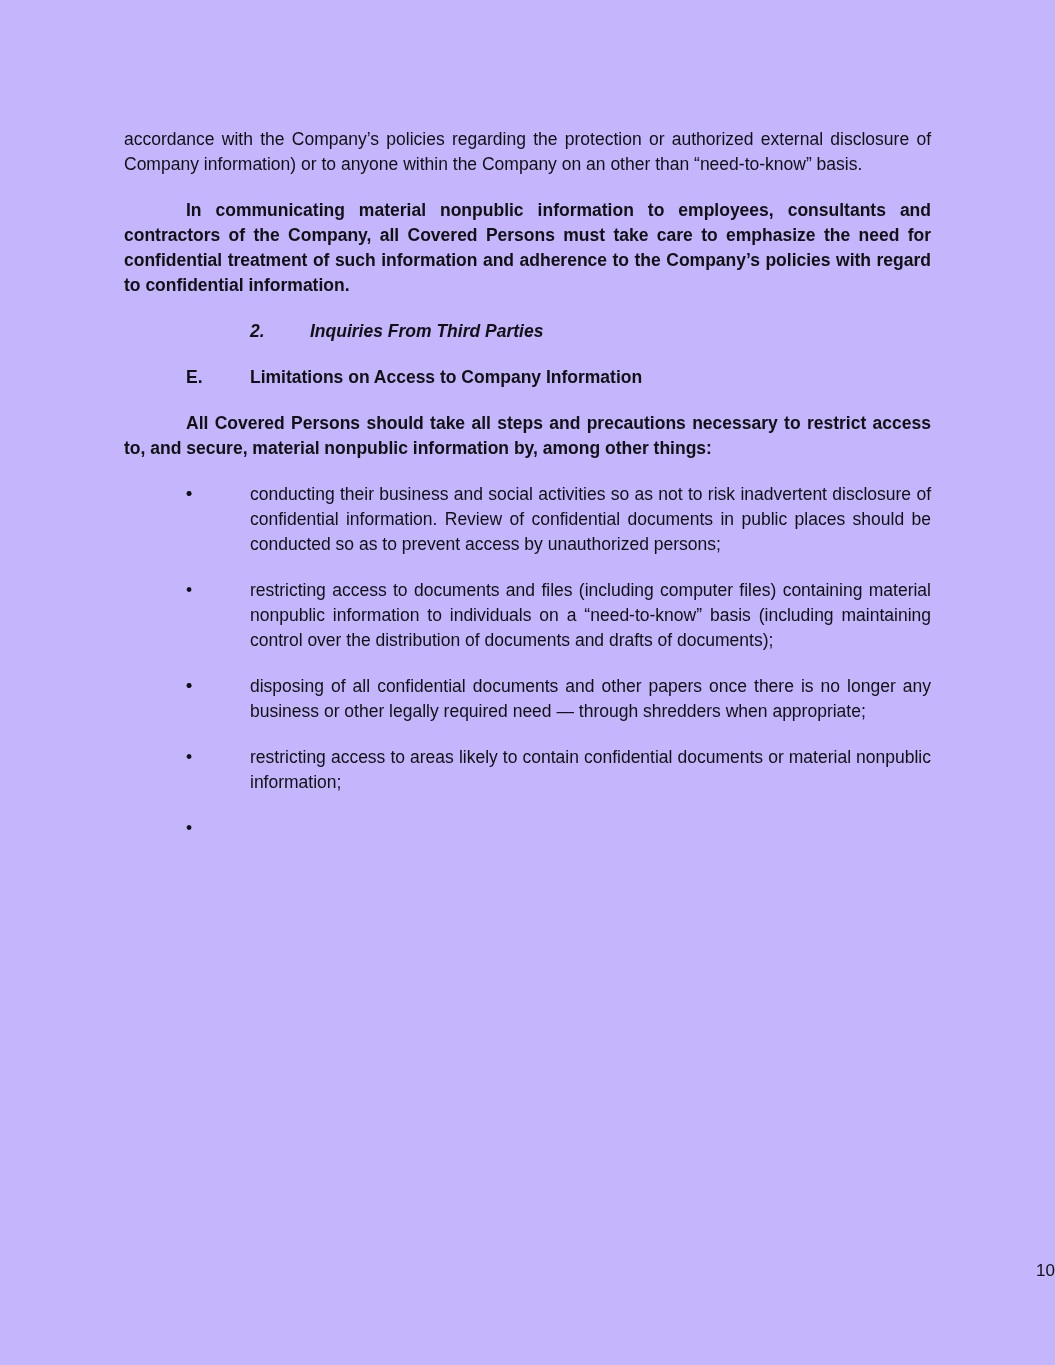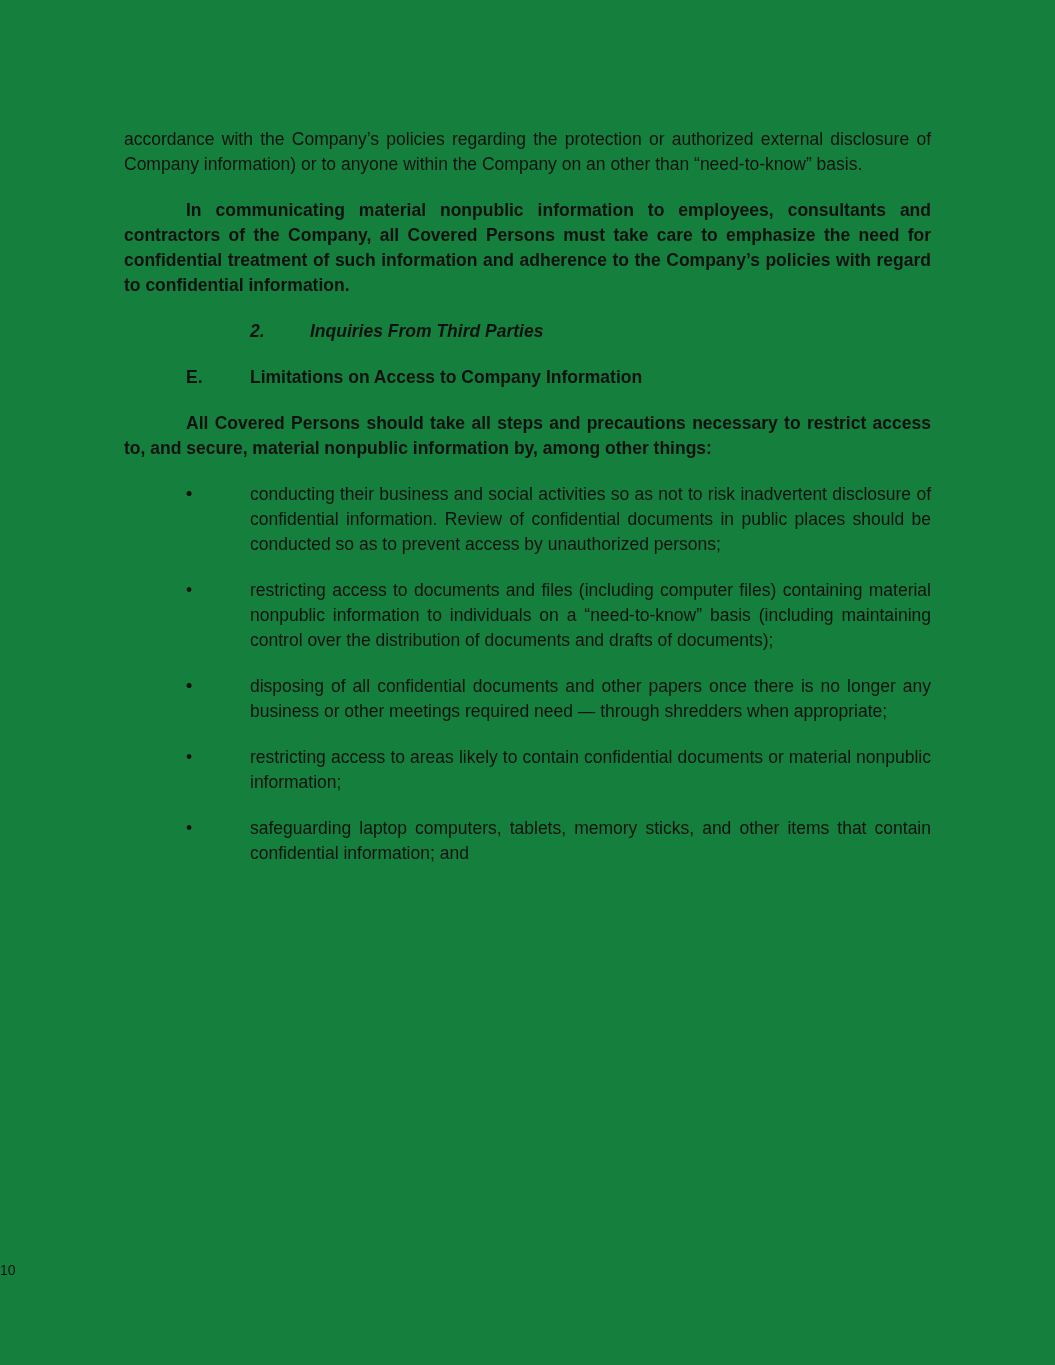--- a/index.html
+++ b/index.html
@@ -4,21 +4,21 @@
 <style>
   html, body {
     margin: 0;
     padding: 0;
     background: #ffffff;
   }
   .page {
     position: relative;
     width: 1055px;
     height: 1365px;
-    background: #15803d;
+    background: #c4b5fd;
     font-family: "Liberation Sans", sans-serif;
     font-size: 17.5px;
     line-height: 25px;
     color: #111111;
     overflow: hidden;
     box-sizing: border-box;
   }
   .content {
     position: absolute;
     left: 124px;
@@ -66,23 +66,23 @@
   ul.bullets li .bullet-glyph {
     position: absolute;
     left: 62px;
     top: 0;
   }
   .page-number {
     position: absolute;
     left: 0;
     right: 0;
     bottom: 82px;
-    text-align: left;
+    text-align: right;
     font-family: "Liberation Sans", sans-serif;
-    font-size: 14px;
+    font-size: 17px;
     color: #111111;
   }
 </style>
 </head>
 <body>
 
 <div class="page">
   <div class="content">
 
     <p class="para">accordance with the Company’s policies regarding the protection or authorized external disclosure of Company information) or to anyone within the Company on an other than “need-to-know” basis.</p>
@@ -111,28 +111,27 @@
       </li>
       <li>
         <span class="bullet-glyph">•</span>
         <span>restricting access to documents and files (including computer files) containing material nonpublic information to individuals on a “need-to-know” basis (including maintaining control over the distribution of documents and drafts of documents);</span>
       </li>
       <li>
         <span class="bullet-glyph">•</span>
       </li>
       <li>
         <span class="bullet-glyph">•</span>
-        <span>disposing of all confidential documents and other papers once there is no longer any business or other meetings required need — through shredders when appropriate;</span>
+        <span>disposing of all confidential documents and other papers once there is no longer any business or other legally required need — through shredders when appropriate;</span>
       </li>
       <li>
         <span class="bullet-glyph">•</span>
         <span>restricting access to areas likely to contain confidential documents or material nonpublic information;</span>
       </li>
       <li>
         <span class="bullet-glyph">•</span>
-        <span>safeguarding laptop computers, tablets, memory sticks, and other items that contain confidential information; and</span>
       </li>
     </ul>
 
   </div>
 
   <div class="page-number">10</div>
 </div>
 
 </body></html>

